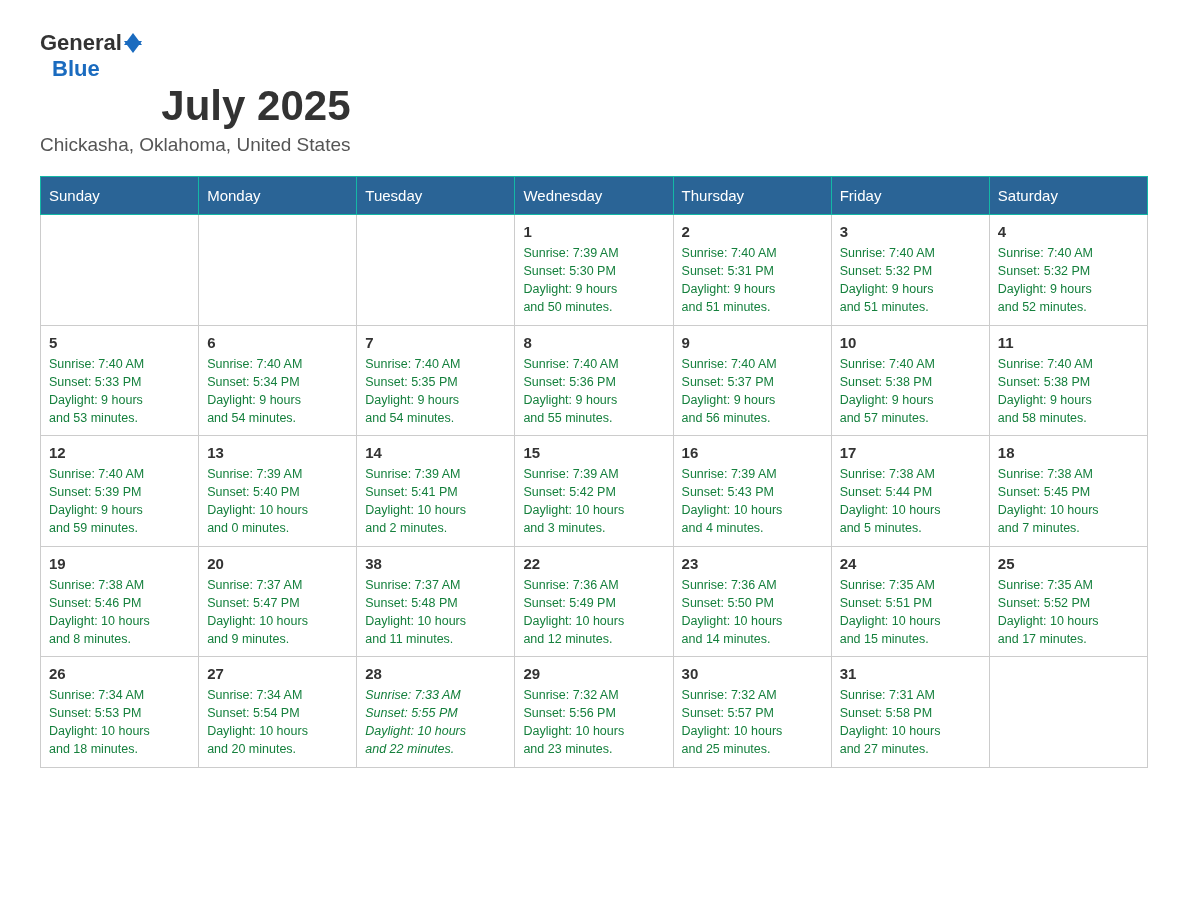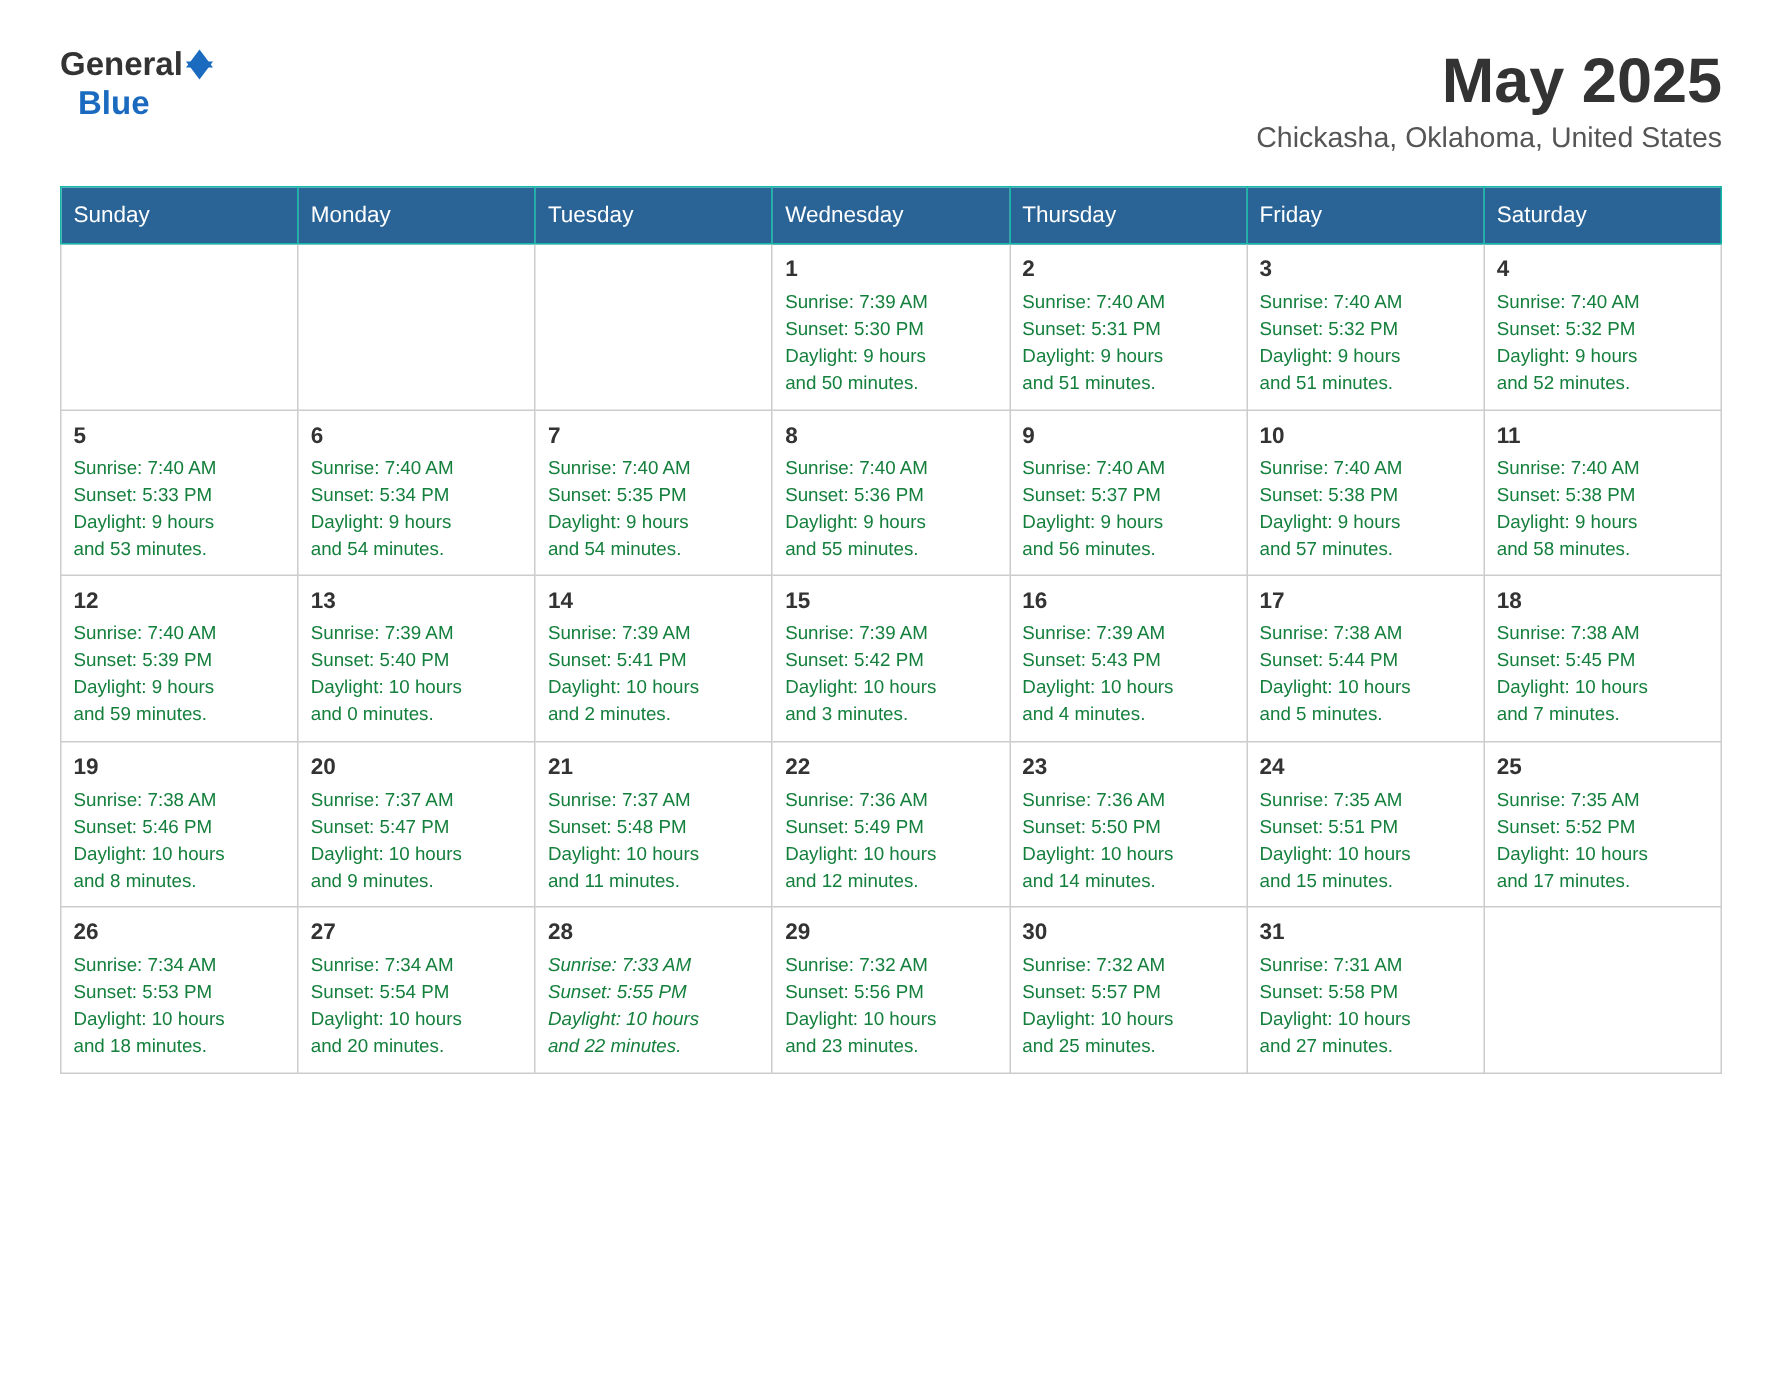--- a/index.html
+++ b/index.html
@@ -8,20 +8,21 @@
       background: #fff;
       padding: 30px 40px;
       width: 1188px;
       min-height: 918px;
     }
     .header {
       display: flex;
       justify-content: space-between;
       align-items: flex-start;
       margin-bottom: 20px;
+      flex-direction: column;
     }
     .logo {
       display: flex;
       align-items: center;
       gap: 2px;
     }
     .logo-text-general {
       font-size: 22px;
       font-weight: bold;
       color: #333;
@@ -92,21 +93,21 @@
         <span class="logo-text-general">General</span>
         <div style="display:flex; flex-direction:column; align-items:center; margin-left:2px;">
           <div style="width:0;height:0;border-left:9px solid transparent;border-right:9px solid transparent;border-bottom:12px solid #1a6bbf;"></div>
           <div style="width:0;height:0;border-left:9px solid transparent;border-right:9px solid transparent;border-top:12px solid #1a6bbf;margin-top:-4px;"></div>
         </div>
       </div>
       <span class="logo-text-blue" style="margin-left:12px;">Blue</span>
     </div>
   </div>
   <div class="title-block">
-    <div class="main-title">May 2025</div>
+    <div class="main-title">July 2025</div>
     <div class="subtitle">Chickasha, Oklahoma, United States</div>
   </div>
 </div>
 
 <table class="calendar">
   <thead>
     <tr>
     <th>Sunday</th>
         <th>Monday</th>
         <th>Tuesday</th>
@@ -261,21 +262,21 @@
 and 8 minutes.</div>
         </td>
         <td>
           <span class="day-num">20</span>
           <div class="day-info" style="white-space: pre-line;">Sunrise: 7:37 AM
 Sunset: 5:47 PM
 Daylight: 10 hours
 and 9 minutes.</div>
         </td>
         <td>
-          <span class="day-num">21</span>
+          <span class="day-num">38</span>
           <div class="day-info" style="white-space: pre-line;">Sunrise: 7:37 AM
 Sunset: 5:48 PM
 Daylight: 10 hours
 and 11 minutes.</div>
         </td>
         <td>
           <span class="day-num">22</span>
           <div class="day-info" style="white-space: pre-line;">Sunrise: 7:36 AM
 Sunset: 5:49 PM
 Daylight: 10 hours

